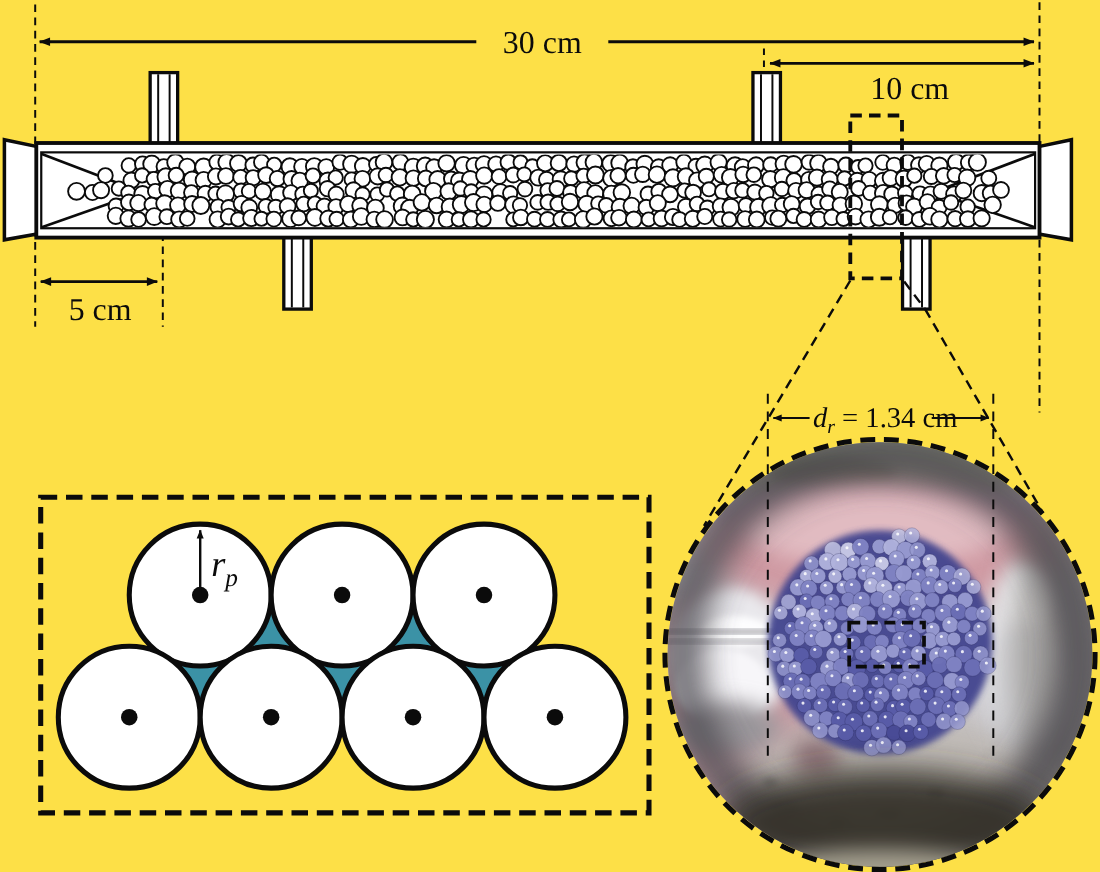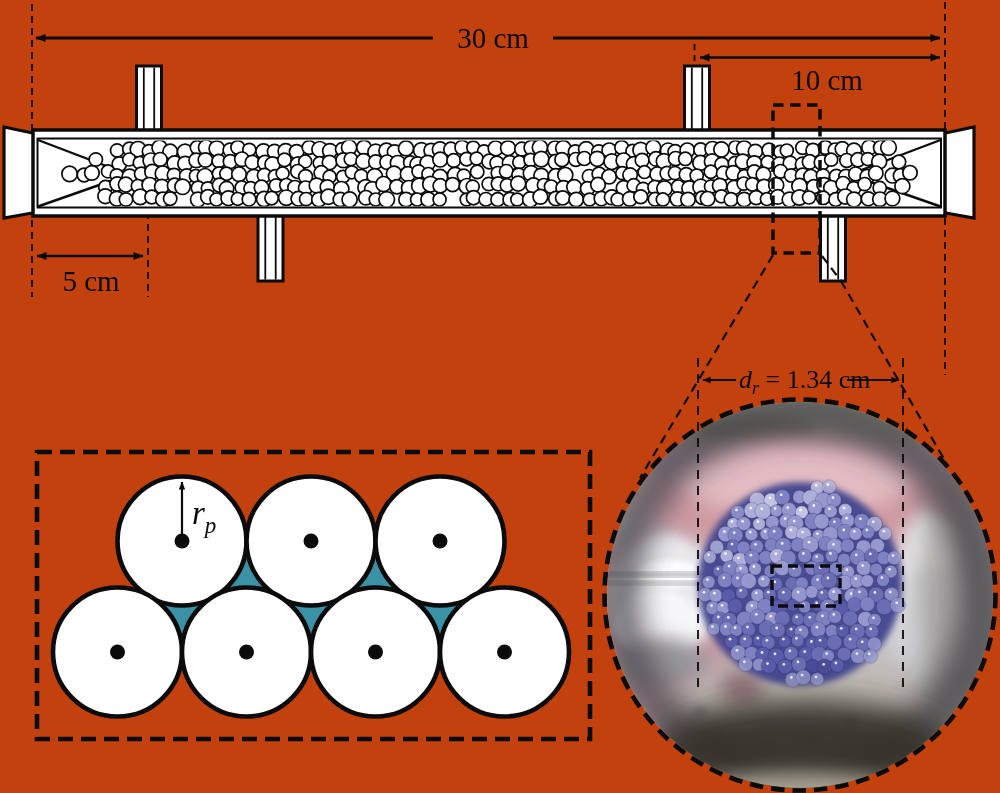--- a/index.html
+++ b/index.html
@@ -1,16 +1,16 @@
 <!DOCTYPE html>
 <html><head>
 <meta charset="utf-8">
 <style>
   html,body{margin:0;padding:0;background:#ffffff;}
-  .stage{position:relative;width:1000px;height:793px;background:#c2410c;overflow:hidden;}
+  .stage{position:relative;width:1000px;height:793px;background:#fde047;overflow:hidden;}
   svg{display:block;}
   svg text{font-family:"Liberation Serif","DejaVu Serif",serif;fill:#0b0b0b;}
   .dim-text{font-size:29px;}
   .ln{stroke:#0b0b0b;}
 </style>
 </head>
 <body>
 
 <div class="stage">
 <svg width="1000" height="793" viewBox="0 0 1000 793">

